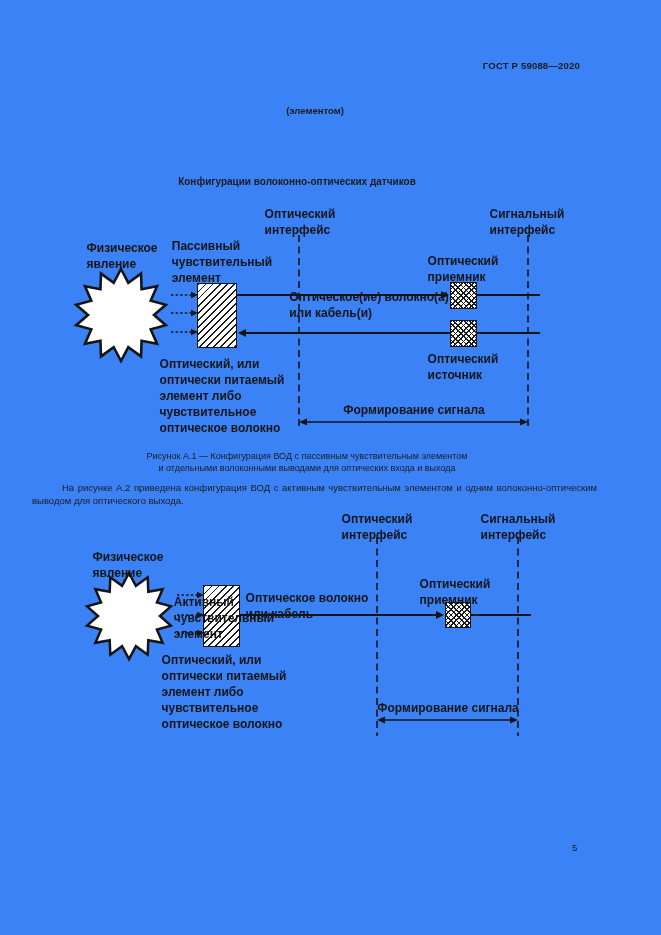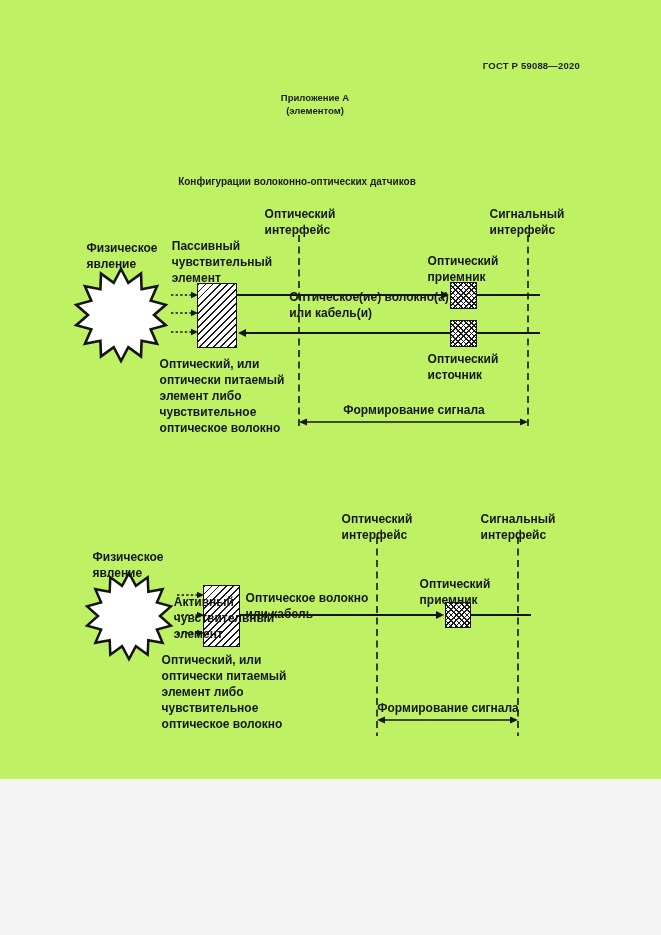--- a/index.html
+++ b/index.html
@@ -1,18 +1,18 @@
 <!DOCTYPE html>
 <html lang="ru"><head>
 <meta charset="utf-8">
 <style>
   html,body { margin:0; padding:0; background:#f4f4f4; }
   .page {
-    position:relative; width:661px; height:779px; margin:0 auto;
-    background:#bef264; color:#1c1c1c;
+    position:relative; width:661px; height:935px; margin:0 auto;
+    background:#3b82f6; color:#1c1c1c;
     font-family:"Liberation Sans", sans-serif;
     overflow:hidden;
   }
   .gost-header { position:absolute; top:60px; right:81px; font-size:9.5px; font-weight:bold; letter-spacing:0.2px; }
   .appendix-title { position:absolute; top:92px; left:0; width:630px; text-align:center; font-size:9.5px; font-weight:bold; }
   .appendix-sub   { position:absolute; top:105px; left:0; width:630px; text-align:center; font-size:9.5px; font-weight:bold; }
   .section-title  { position:absolute; top:151px; left:0; width:594px; text-align:center; font-size:10px; font-weight:bold;margin-top:25px; }
   .para {
     position:absolute; left:32px; width:565px;
     font-size:9.5px; line-height:13px; text-align:justify; text-indent:30px;
@@ -42,21 +42,20 @@
   }
   .page-number { position:absolute; top:842px; left:572px; font-size:9.5px; }
   line, polygon { shape-rendering:geometricPrecision; }
 </style>
 </head>
 <body>
 
 <div class="page">
 
   <div class="gost-header">ГОСТ Р 59088—2020</div>
-  <div class="appendix-title">Приложение А</div>
   <div class="appendix-sub">(элементом)</div>
   <div class="section-title">Конфигурации волоконно-оптических датчиков</div>
 
 
   <div class="fig" style="top:205px; height:232px;">
     <svg width="661" height="232" viewBox="0 0 661 232">
 
       <line x1="299" y1="30" x2="299" y2="225" stroke="#141414" stroke-width="1.6" stroke-dasharray="7,4.5"></line>
       <line x1="528" y1="30" x2="528" y2="225" stroke="#141414" stroke-width="1.6" stroke-dasharray="7,4.5"></line>
 
@@ -101,21 +100,24 @@
     <div class="dlabel" style="left:369px; top:84px;">Оптическое(ие) волокно(а)
 или кабель(и)</div>
     <div class="dlabel" style="left:222px; top:151px;">Оптический, или
 оптически питаемый
 элемент либо
 чувствительное
 оптическое волокно</div>
     <div class="dlabel" style="left:414px; top:197px;">Формирование сигнала</div>
   </div>
 
+  <div class="caption" style="top:451px;">Рисунок А.1 — Конфигурация ВОД с пассивным чувствительным элементом
+и отдельными волоконными выводами для оптических входа и выхода</div>
 
+  <div class="para" style="top:481px;">На рисунке А.2 приведена конфигурация ВОД с активным чувствительным элементом и одним волоконно-оптическим выводом для оптического выхода.</div>
 
   <div class="fig" style="top:505px; height:238px;">
     <svg width="661" height="238" viewBox="0 0 661 238">
       <line x1="377" y1="32" x2="377" y2="231" stroke="#141414" stroke-width="1.6" stroke-dasharray="7,4.5"></line>
       <line x1="518" y1="32" x2="518" y2="231" stroke="#141414" stroke-width="1.6" stroke-dasharray="7,4.5"></line>
       <polygon fill="#fff" stroke="#141414" stroke-width="2.5" points="129.0,68.0 135.9,80.8 147.7,72.3 148.3,86.8 162.6,84.2 156.9,97.5 170.9,101.4 160.0,111.0 170.9,120.6 156.9,124.5 162.6,137.8 148.3,135.2 147.7,149.7 135.9,141.2 129.0,154.0 122.1,141.2 110.3,149.7 109.7,135.2 95.4,137.8 101.1,124.5 87.1,120.6 98.0,111.0 87.1,101.4 101.1,97.5 95.4,84.2 109.7,86.8 110.3,72.3 122.1,80.8"></polygon>
       <line x1="177" y1="90" x2="197" y2="90" stroke="#141414" stroke-width="1.4" stroke-dasharray="2.4,2.2"></line>
       <polygon points="197,86.8 197,93.2 204,90" fill="#141414"></polygon>
       <line x1="177" y1="110" x2="197" y2="110" stroke="#141414" stroke-width="1.4" stroke-dasharray="2.4,2.2"></line>
       <polygon points="197,106.8 197,113.2 204,110" fill="#141414"></polygon>

